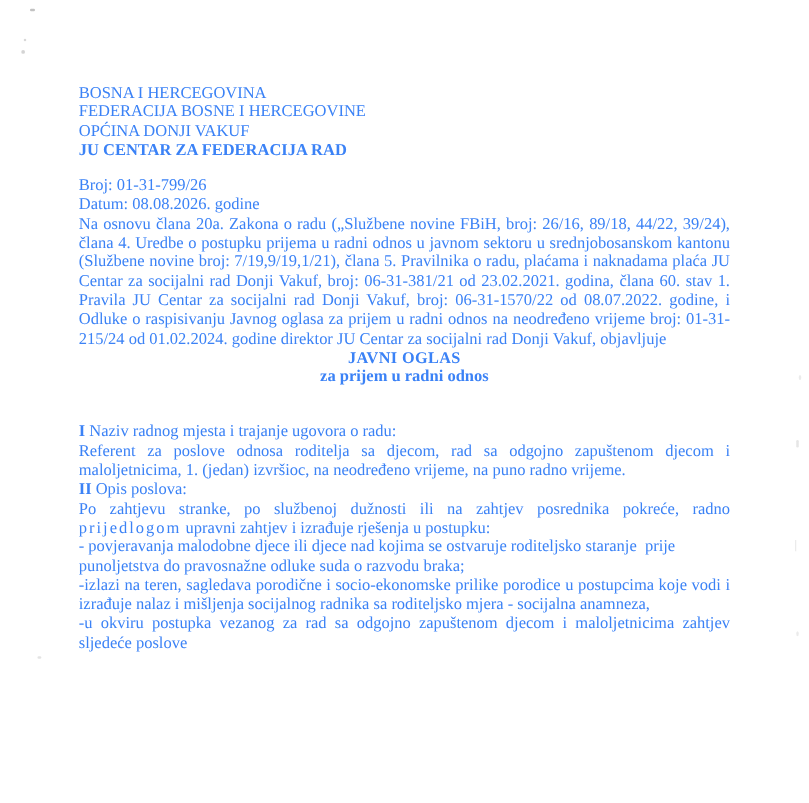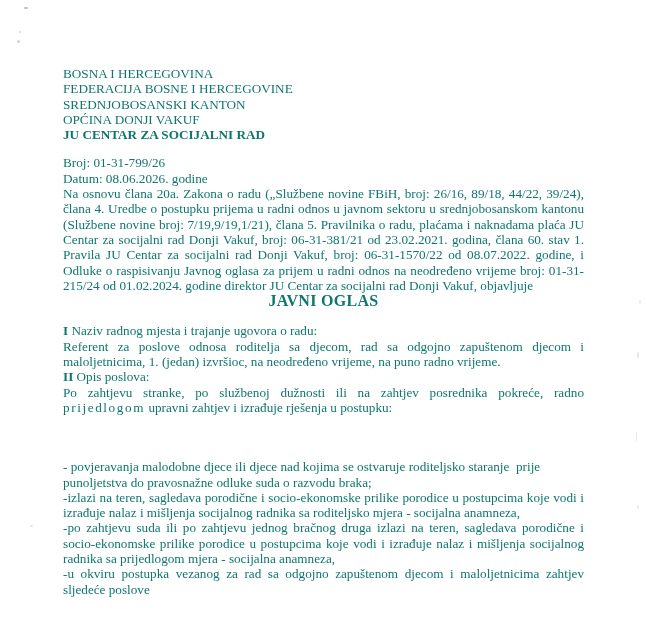--- a/index.html
+++ b/index.html
@@ -3,40 +3,40 @@
 <meta charset="utf-8">
 <style>
   html, body { margin: 0; padding: 0; background: #ffffff; }
   .page {
     position: relative;
     width: 647px;
     height: 642px;
     background: #ffffff;
     overflow: hidden;
     font-family: "Liberation Serif", "DejaVu Serif", serif;
-    color: #0f766e;
+    color: #3b82f6;
   }
   .content {
     position: absolute;
     left: 63px;
     top: 66px;
     width: 521px;
     font-size: 13.2px;
     line-height: 15.3px;
     text-rendering: optimizeLegibility;
   }
   p { margin: 0; }
   .just { text-align: justify; font-family: Liberation Serif, serif; }
   .bold { font-weight: bold; }
   .center { text-align: center; }
   .letterhead { margin-bottom: 13px; }
   .refblock { }
-  .doc-title { font-size: 16px; letter-spacing: 0.3px; }
-  .sec1 { margin-top: 15px; }
-  .prewrap { white-space: pre-wrap; margin-top: 44px; }
+  .doc-title { font-size: 13px; letter-spacing: 0.3px; }
+  .sec1 { margin-top: 29px; }
+  .prewrap { white-space: pre-wrap; }
   .spaced { letter-spacing: 1.6px; }
   
   .spk { position: absolute; background: #8f8f8f; border-radius: 50%; }
   .spk1 { left: 24px; top: 7px;  width: 4px; height: 2px; opacity: .55; border-radius: 1px; }
   .spk2 { left: 19px; top: 31px; width: 2px; height: 2px; opacity: .35; }
   .spk3 { left: 17px; top: 40px; width: 3px; height: 3px; opacity: .38; }
   .spk4 { left: 637px; top: 352px; width: 2px; height: 6px; opacity: .22; border-radius: 1px; }
   .spk5 { left: 639px; top: 300px; width: 2px; height: 4px; opacity: .18; }
   .spk6 { left: 636px; top: 432px; width: 1px; height: 9px; opacity: .18; border-radius: 0; }
   .spk7 { left: 637px; top: 505px; width: 2px; height: 4px; opacity: .18; }
@@ -54,45 +54,44 @@
   <span class="spk spk5"></span>
   <span class="spk spk6"></span>
   <span class="spk spk7"></span>
   <span class="spk spk8"></span>
 
   <div class="content">
 
     <div class="letterhead">
       <div>BOSNA I HERCEGOVINA</div>
       <div>FEDERACIJA BOSNE I HERCEGOVINE</div>
-      <div>SREDNJOBOSANSKI KANTON</div>
       <div>OPĆINA DONJI VAKUF</div>
-      <div class="bold">JU CENTAR ZA SOCIJALNI RAD</div>
+      <div class="bold">JU CENTAR ZA FEDERACIJA RAD</div>
     </div>
 
     <div class="refblock">
       <div>Broj: 01-31-799/26</div>
-      <div>Datum: 08.06.2026. godine</div>
+      <div>Datum: 08.08.2026. godine</div>
     </div>
 
     <p class="just">Na osnovu člana 20a. Zakona o radu („Službene novine FBiH, broj: 26/16, 89/18, 44/22, 39/24), člana 4. Uredbe o postupku prijema u radni odnos u javnom sektoru u srednjobosanskom kantonu (Službene novine broj: 7/19,9/19,1/21), člana 5. Pravilnika o radu, plaćama i naknadama plaća JU Centar za socijalni rad Donji Vakuf, broj: 06-31-381/21 od 23.02.2021. godina, člana 60. stav 1. Pravila JU Centar za socijalni rad Donji Vakuf, broj: 06-31-1570/22 od 08.07.2022. godine, i Odluke o raspisivanju Javnog oglasa za prijem u radni odnos na neodređeno vrijeme broj: 01-31-215/24 od 01.02.2024. godine direktor JU Centar za socijalni rad Donji Vakuf, objavljuje</p>
 
     <div class="center bold doc-title">JAVNI OGLAS</div>
+    <div class="center bold">za prijem u radni odnos</div>
 
     <div class="sec1">
       <span class="bold">I</span><span> Naziv radnog mjesta i trajanje ugovora o radu:</span>
     </div>
     <p class="just">Referent za poslove odnosa roditelja sa djecom, rad sa odgojno zapuštenom djecom i maloljetnicima, 1. (jedan) izvršioc, na neodređeno vrijeme, na puno radno vrijeme.</p>
 
     <div>
       <span class="bold">II</span><span> Opis poslova:</span>
     </div>
 
     <p class="just"><span>Po zahtjevu stranke, po službenoj dužnosti ili na zahtjev posrednika pokreće, radno </span><span class="spaced">prijedlogom</span><span> upravni zahtjev i izrađuje rješenja u postupku:</span></p>
 
     <p class="just prewrap">- povjeravanja malodobne djece ili djece nad kojima se ostvaruje roditeljsko staranje  prije
 punoljetstva do pravosnažne odluke suda o razvodu braka;</p>
     <p class="just">-izlazi na teren, sagledava porodične i socio-ekonomske prilike porodice u postupcima koje vodi i izrađuje nalaz i mišljenja socijalnog radnika sa roditeljsko mjera - socijalna anamneza,</p>
-    <p class="just">-po zahtjevu suda ili po zahtjevu jednog bračnog druga izlazi na teren, sagledava porodične i socio-ekonomske prilike porodice u postupcima koje vodi i izrađuje nalaz i mišljenja socijalnog radnika sa prijedlogom mjera - socijalna anamneza,</p>
     <p class="just">-u okviru  postupka vezanog za rad sa odgojno zapuštenom djecom i maloljetnicima zahtjev sljedeće poslove</p>
 
   </div>
 </div>
 
 </body></html>

